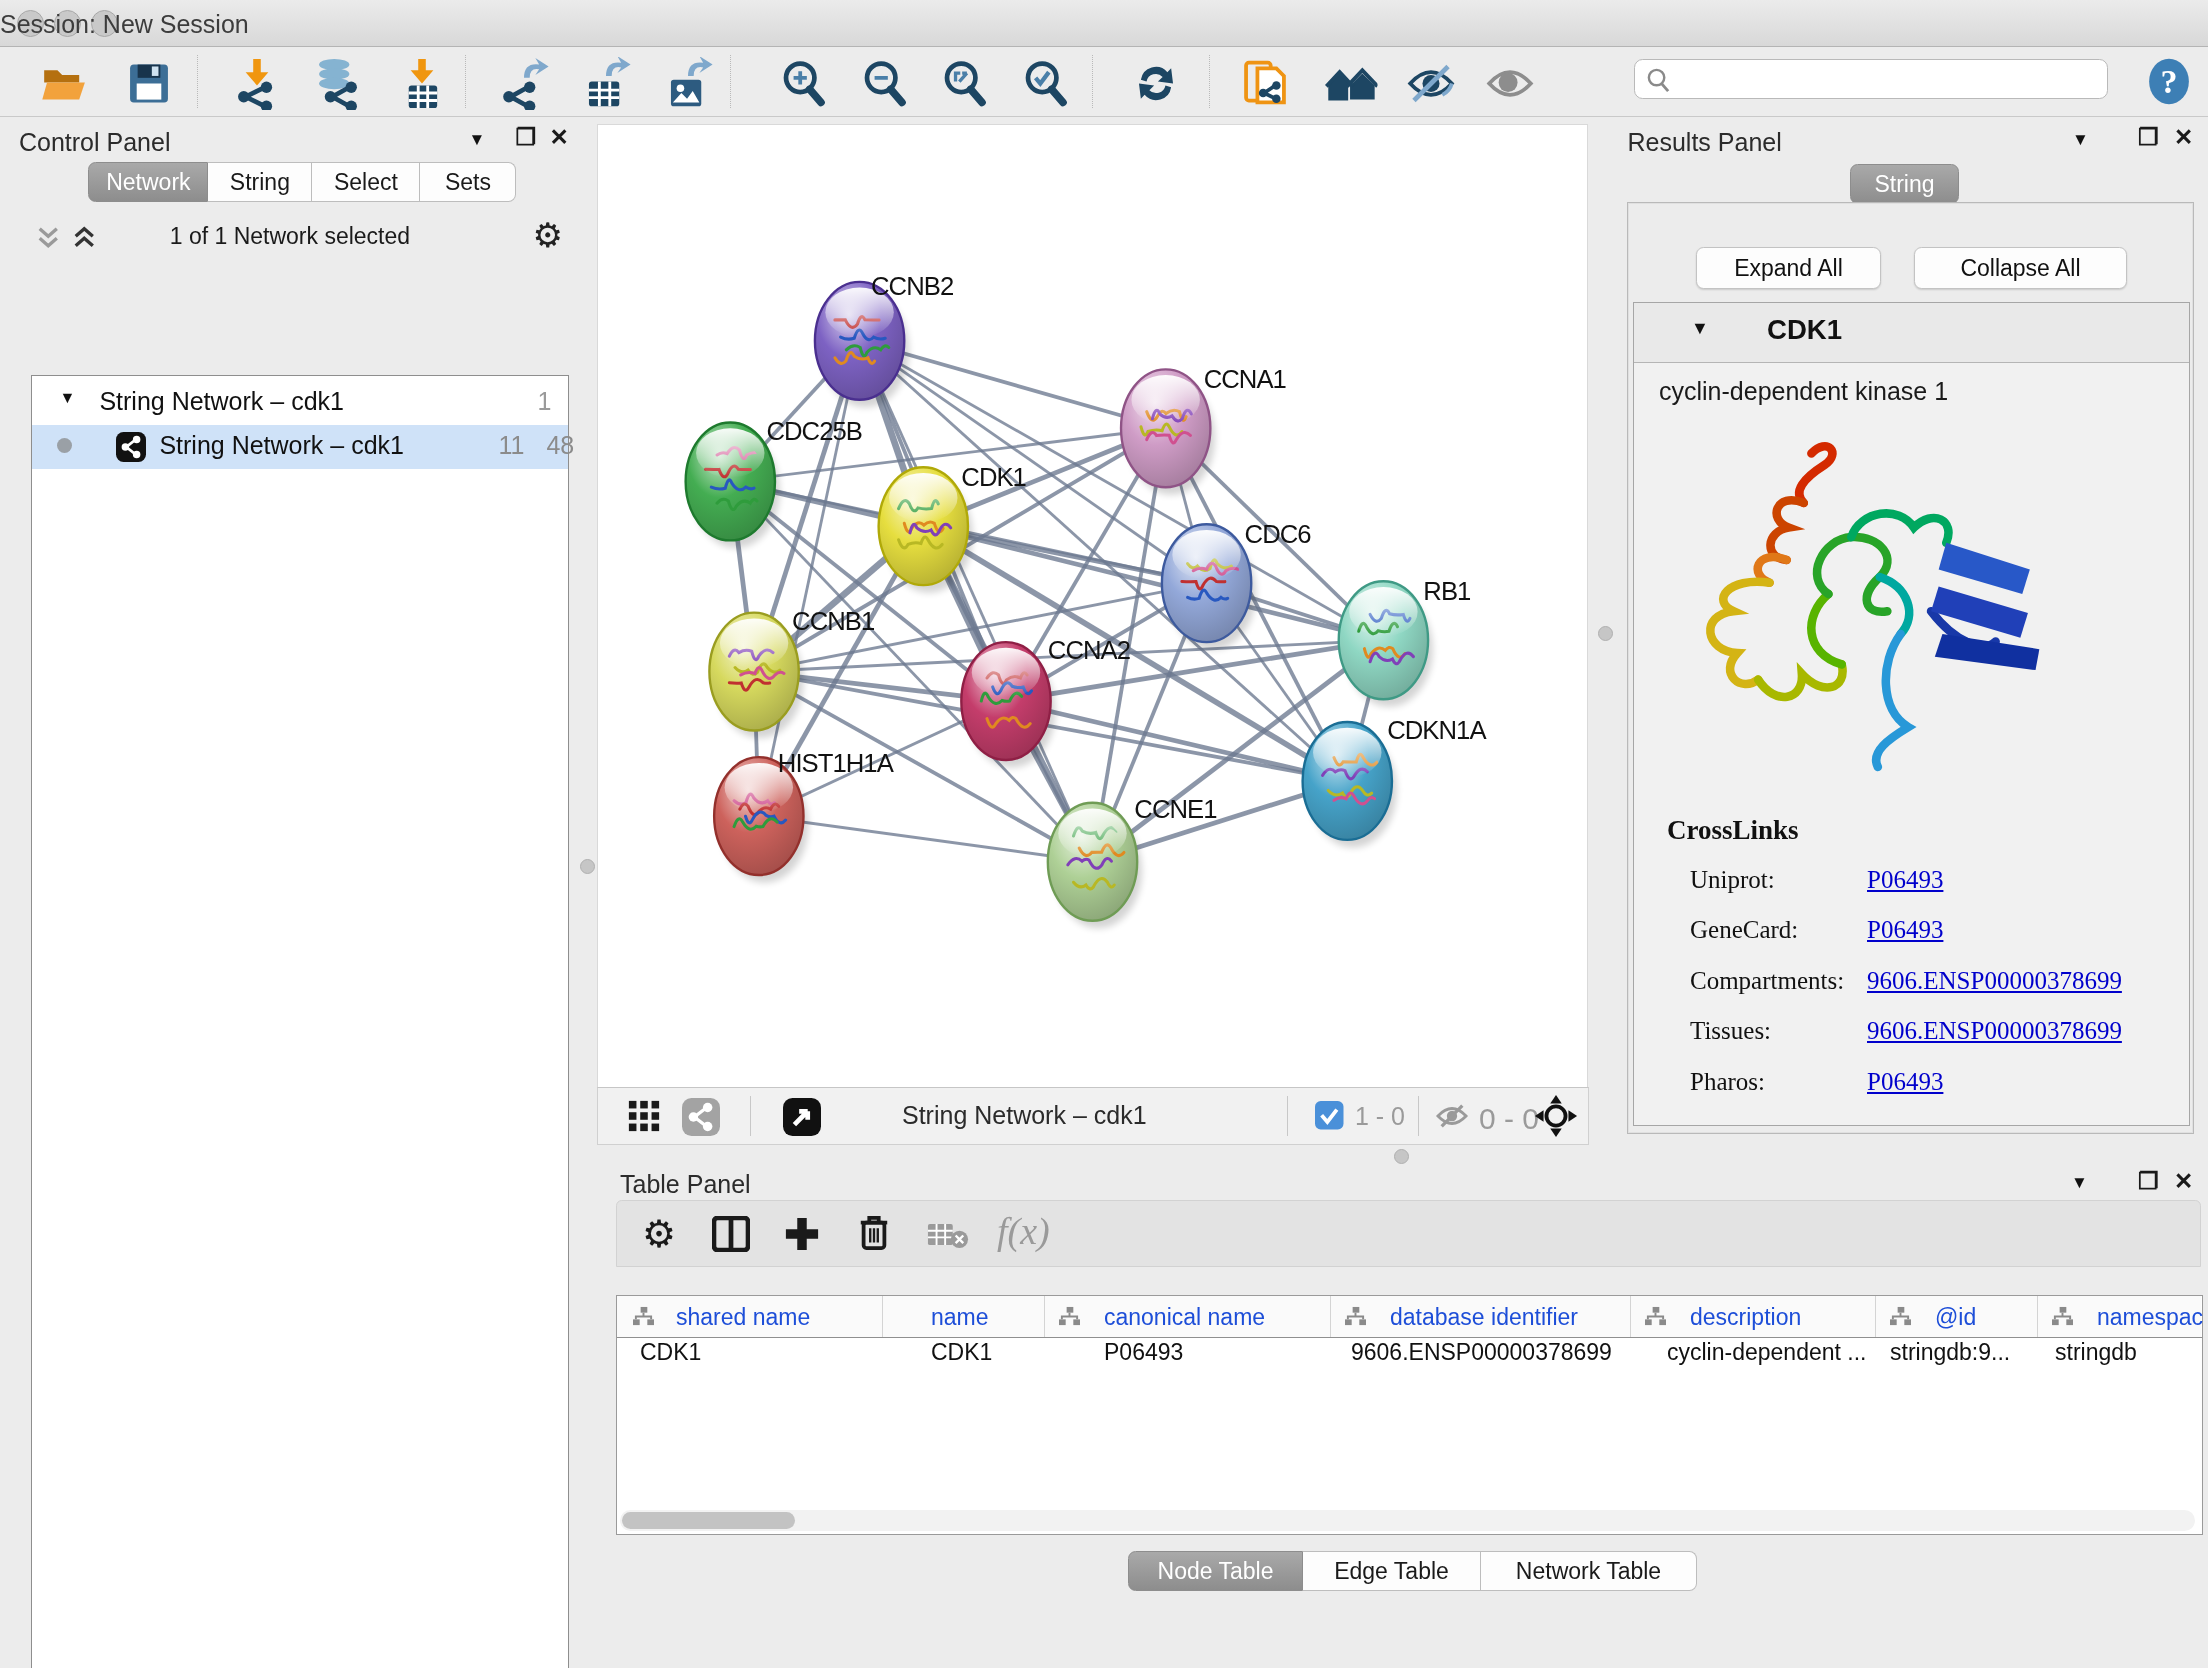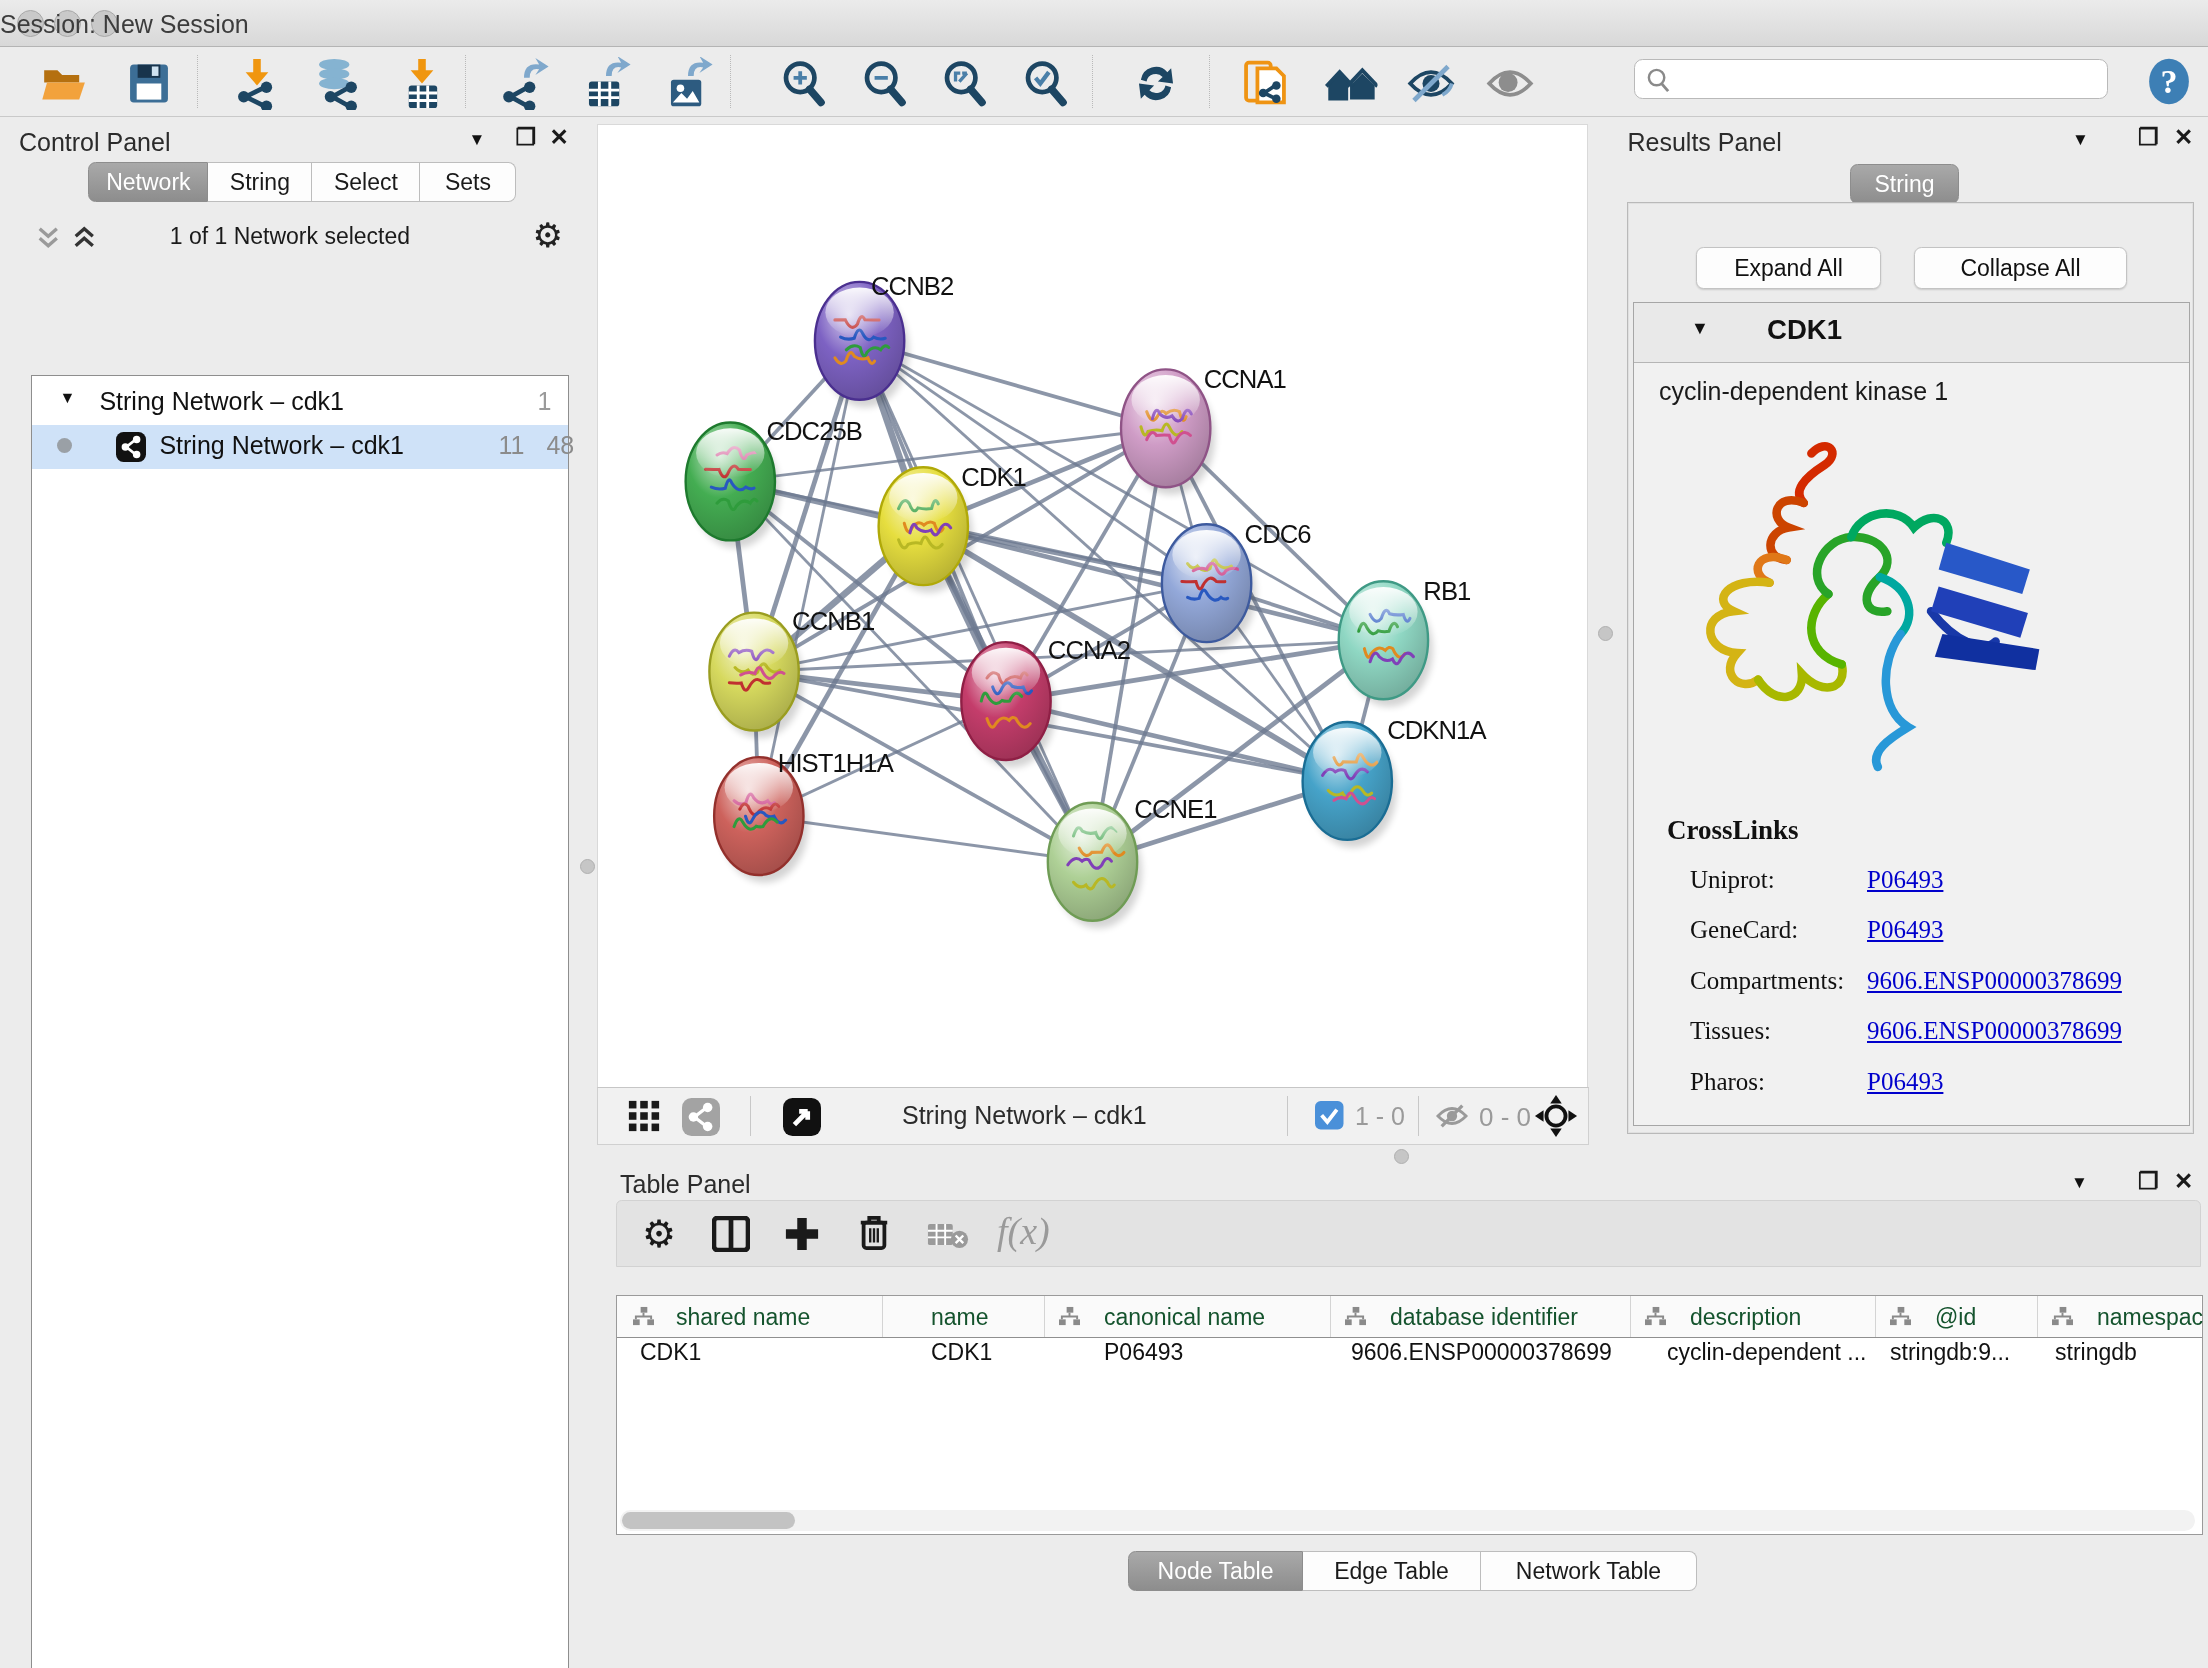--- a/index.html
+++ b/index.html
@@ -34,21 +34,21 @@
   
   #res-outer{left:1627px;top:202px;width:565px;height:930px;background:#ececec;border:1.9px solid #b9b9b9;box-shadow:inset 0 0 0 1px #e0e0e0;}
   #res-inner{left:1633px;top:302px;width:555px;height:822px;background:#f1f1f1;border:1px solid #a6a6a6;}
   .serif{font-family:"Liberation Serif",serif;}
   .xl-label{font-size:25px;color:#111;}
   .xl-link{font-size:25px;color:#0000cc;text-decoration:underline;}
   
   #tbl-toolbar{left:616px;top:1200px;width:1583px;height:65px;background:#e3e3e3;border:1px solid #d2d2d2;border-radius:5.7px 5.7px 0 0;}
   #tbl{left:616px;top:1295px;width:1585px;height:238px;background:#fff;border:1px solid #9a9a9a;}
   .th{position:absolute;top:0;height:41px;border-right:1px solid #d4d4d4;background:#fafafa;}
-  .th .lbl{font-size:23px;color:#14532d;text-align:right;}
+  .th .lbl{font-size:23px;color:#1d4ed8;text-align:right;}
   .td{position:absolute;top:43px;height:38px;font-size:23px;color:#111;white-space:nowrap;overflow:hidden;}
   #hscroll{left:620px;top:1510px;width:1575px;height:21px;background:#f2f2f2;border-radius:10.5px;}
   #hscroll .thumb{position:absolute;left:1.9px;top:1.9px;width:173px;height:17px;background:#c3c3c3;border-radius:8.6px;}
   
   #statusbar{left:0;top:1607px;width:2208px;height:61px;background:#ececec;border-top:1px solid #c2c2c2;}
   .stbox{position:absolute;top:7.6px;width:48px;height:48px;background:#f7f7f7;border:1.9px solid #b5b5b5;}
   #memory-btn{position:absolute;right:32px;top:9.5px;width:118px;height:40px;background:#fbfbfb;border:1.9px solid #b5b5b5;font-size:23px;color:#111;display:flex;align-items:center;justify-content:center;gap:9.5px;}
   .dot{width:21px;height:21px;border-radius:50%;background:#1f9e3e;}
   .splitdot{position:absolute;width:13.3px;height:13.3px;border-radius:50%;background:#c6c6c6;border:1px solid #b0b0b0;}
   svg{display:block;}
@@ -608,21 +608,21 @@
       </span>
     <span class="abs" style="left:757px;top:14.3px;font-size:25px;color:#9a9a9a">1 - 0</span>
     <span class="ntsep" style="left:820px"></span>
     <span class="abs" style="left:837px;top:13.3px">
       <svg width="34" height="30" viewBox="0 0 36 32">
           <path d="M3 16 q15-16 30 0 q-15 16-30 0z" fill="none" stroke="#9a9a9a" stroke-width="3"></path>
           <circle cx="18" cy="16" r="5.5" fill="#9a9a9a"></circle>
           <path d="M7 27 L29 5" stroke="#9a9a9a" stroke-width="3.5"></path>
         </svg>
       </span>
-    <span class="abs" style="left:881px;top:14.3px;font-size:26px;color:#9a9a9a">0 - 0</span>
+    <span class="abs" style="left:881px;top:14.3px;font-size:30px;color:#9a9a9a">0 - 0</span>
     <span class="abs" style="left:936px;top:5.7px">
       <svg width="44" height="44" viewBox="0 0 46 46">
           <circle cx="23" cy="23" r="10" fill="none" stroke="#111" stroke-width="4"></circle>
           <g fill="#111">
             <path d="M23 1 l6 9 h-12z"></path>
             <path d="M23 45 l6-9 h-12z"></path>
             <path d="M1 23 l9-6 v12z"></path>
             <path d="M45 23 l-9-6 v12z"></path>
           </g>
         </svg>

